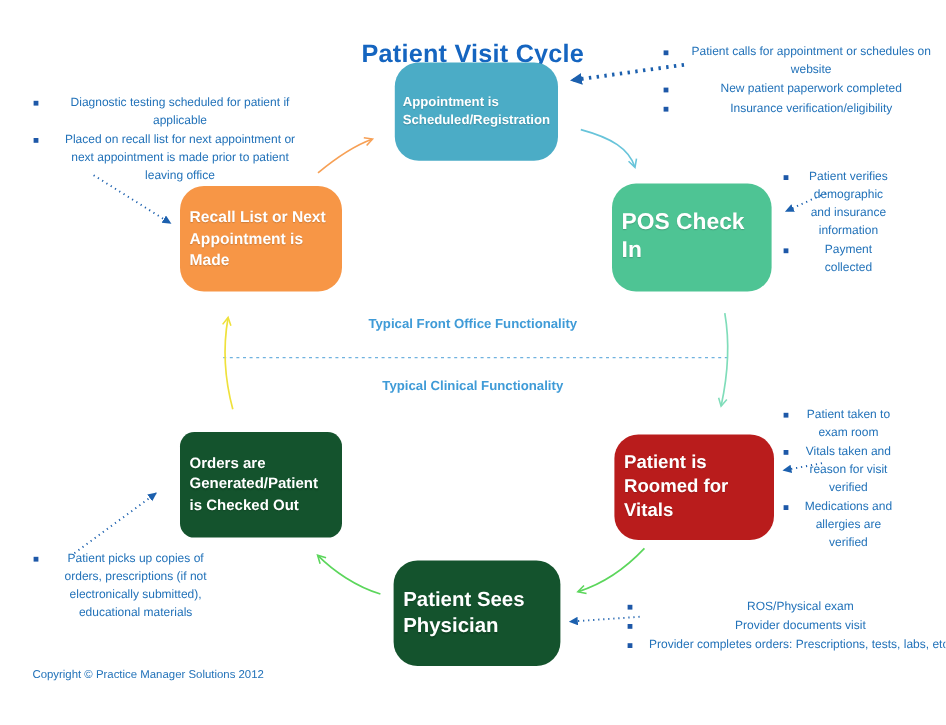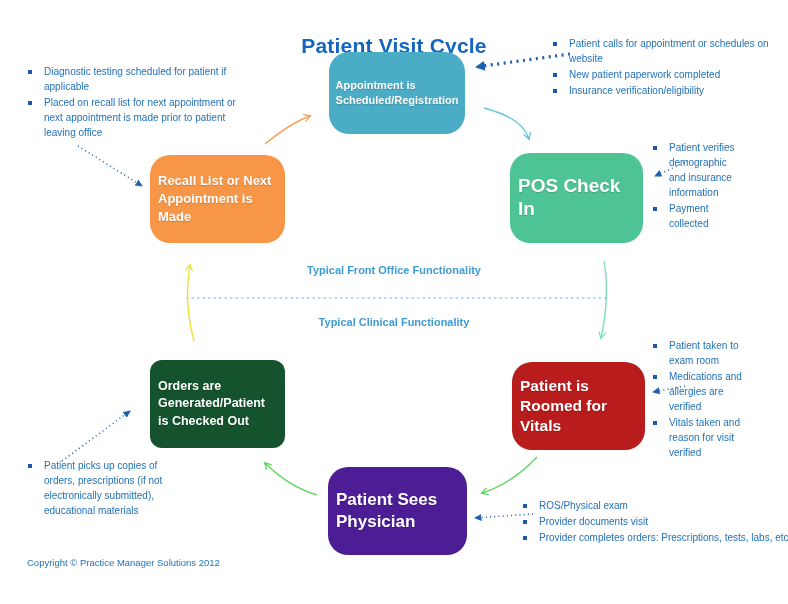--- a/index.html
+++ b/index.html
@@ -22,21 +22,21 @@
   .stage-roomed{left:512px;top:362px;width:133px;height:88px;font-size:15.5px;line-height:1.3;}
   .stage-physician{left:328px;top:467px;width:139px;height:88px;font-size:17px;line-height:1.3;}
   .stage-orders{left:150px;top:360px;width:135px;height:88px;font-size:12.5px;line-height:1.4;}
   .stage-recall{left:150px;top:155px;width:135px;height:88px;font-size:13px;line-height:1.4;}
   ul.notes{
     position:absolute;margin:0;padding:0;list-style:none;
     font-size:10px;line-height:15px;
   }
   ul.notes li{display:flex;align-items:flex-start;margin:0 0 1px 0;}
   .sq{flex:0 0 auto;width:4px;height:4px;margin:6px 12px 0 0;}
-  .notes .txt{display:block;}
+  .notes .txt{display:block;text-align:center;}
   .notes-tl{left:28px;top:64px;width:235px;}
   .notes-tl .txt{width:212px;}
   .notes-tr{left:553px;top:36px;width:240px;}
   .notes-tr .txt{width:214px;}
   .notes-r1{left:653px;top:140px;width:110px;}
   .notes-r1 .txt{width:76px;}
   .notes-r2{left:653px;top:338px;width:110px;}
   .notes-r2 .txt{width:76px;}
   .notes-b{left:523px;top:498px;width:275px;}
   .notes-b .txt{width:256px;}
@@ -102,31 +102,31 @@
 
   <div class="stage stage-appointment" style="background-color: rgb(75, 172, 198);">
     <span>Appointment is Scheduled/Registration</span>
   </div>
   <div class="stage stage-pos" style="background-color: rgb(78, 196, 148);">
     <span>POS Check In</span>
   </div>
   <div class="stage stage-roomed" style="background-color: #b91c1c;">
     <span>Patient is Roomed for Vitals</span>
   </div>
-  <div class="stage stage-physician" style="background-color: #4c1d95;">
+  <div class="stage stage-physician" style="background-color: #14532d;">
     <span>Patient Sees Physician</span>
   </div>
   <div class="stage stage-orders" style="background-color: #14532d; border-radius: 12px;">
     <span>Orders are Generated/Patient is Checked Out</span>
   </div>
   <div class="stage stage-recall" style="background-color: rgb(247, 150, 70);">
     <span>Recall List or Next Appointment is Made</span>
   </div>
 
-  <ul class="notes notes-tl" style="color: rgb(34, 114, 185);">
+  <ul class="notes notes-tl" style="color: rgb(34, 114, 185); margin-top: 14px;">
     <li>
       <span class="sq" style="background-color: rgb(29, 88, 168);"></span>
       <span class="txt">Diagnostic testing scheduled for patient if applicable</span>
     </li>
     <li>
       <span class="sq" style="background-color: rgb(29, 88, 168);"></span>
       <span class="txt">Placed on recall list for next appointment or next appointment is made prior to patient leaving office</span>
     </li>
   </ul>
 
@@ -156,25 +156,25 @@
     </li>
   </ul>
 
   <ul class="notes notes-r2" style="color: rgb(34, 114, 185);">
     <li>
       <span class="sq" style="background-color: rgb(29, 88, 168);"></span>
       <span class="txt">Patient taken to exam room</span>
     </li>
     <li>
       <span class="sq" style="background-color: rgb(29, 88, 168);"></span>
+      <span class="txt">Vitals taken and reason for visit verified</span>
+    </li>
+    <li>
+      <span class="sq" style="background-color: rgb(29, 88, 168);"></span>
       <span class="txt">Medications and allergies are verified</span>
-    </li>
-    <li>
-      <span class="sq" style="background-color: rgb(29, 88, 168);"></span>
-      <span class="txt">Vitals taken and reason for visit verified</span>
     </li>
   </ul>
 
   <ul class="notes notes-b" style="color: rgb(34, 114, 185);">
     <li>
       <span class="sq" style="background-color: rgb(29, 88, 168);"></span>
       <span class="txt">ROS/Physical exam</span>
     </li>
     <li>
       <span class="sq" style="background-color: rgb(29, 88, 168);"></span>

